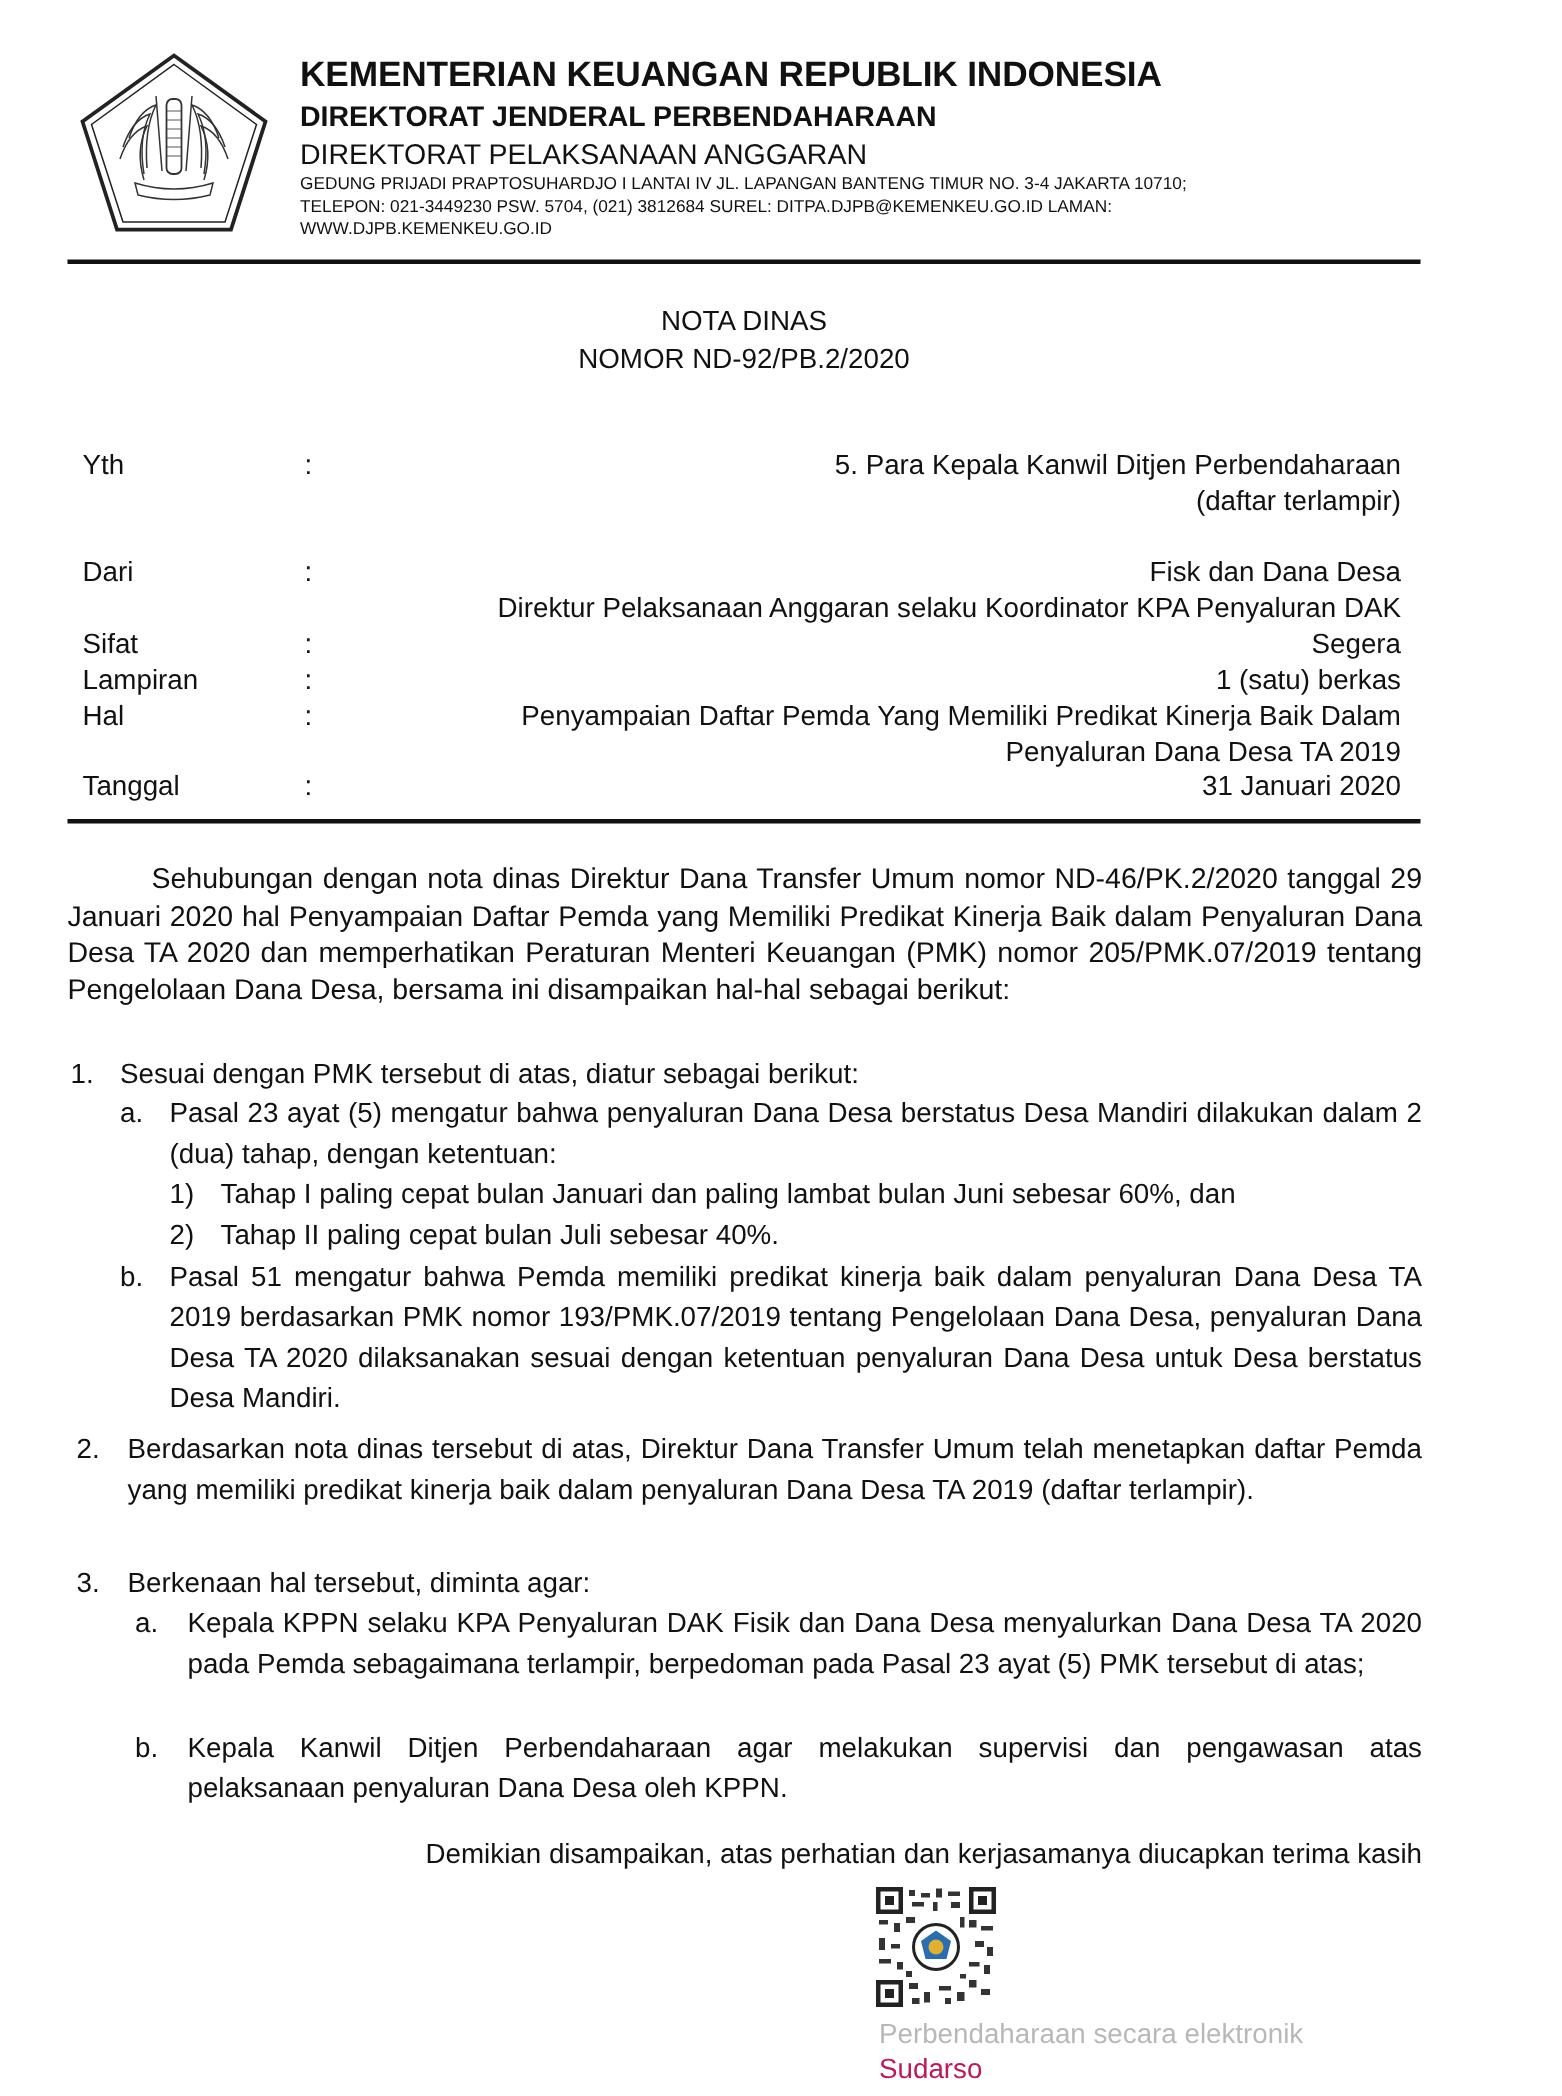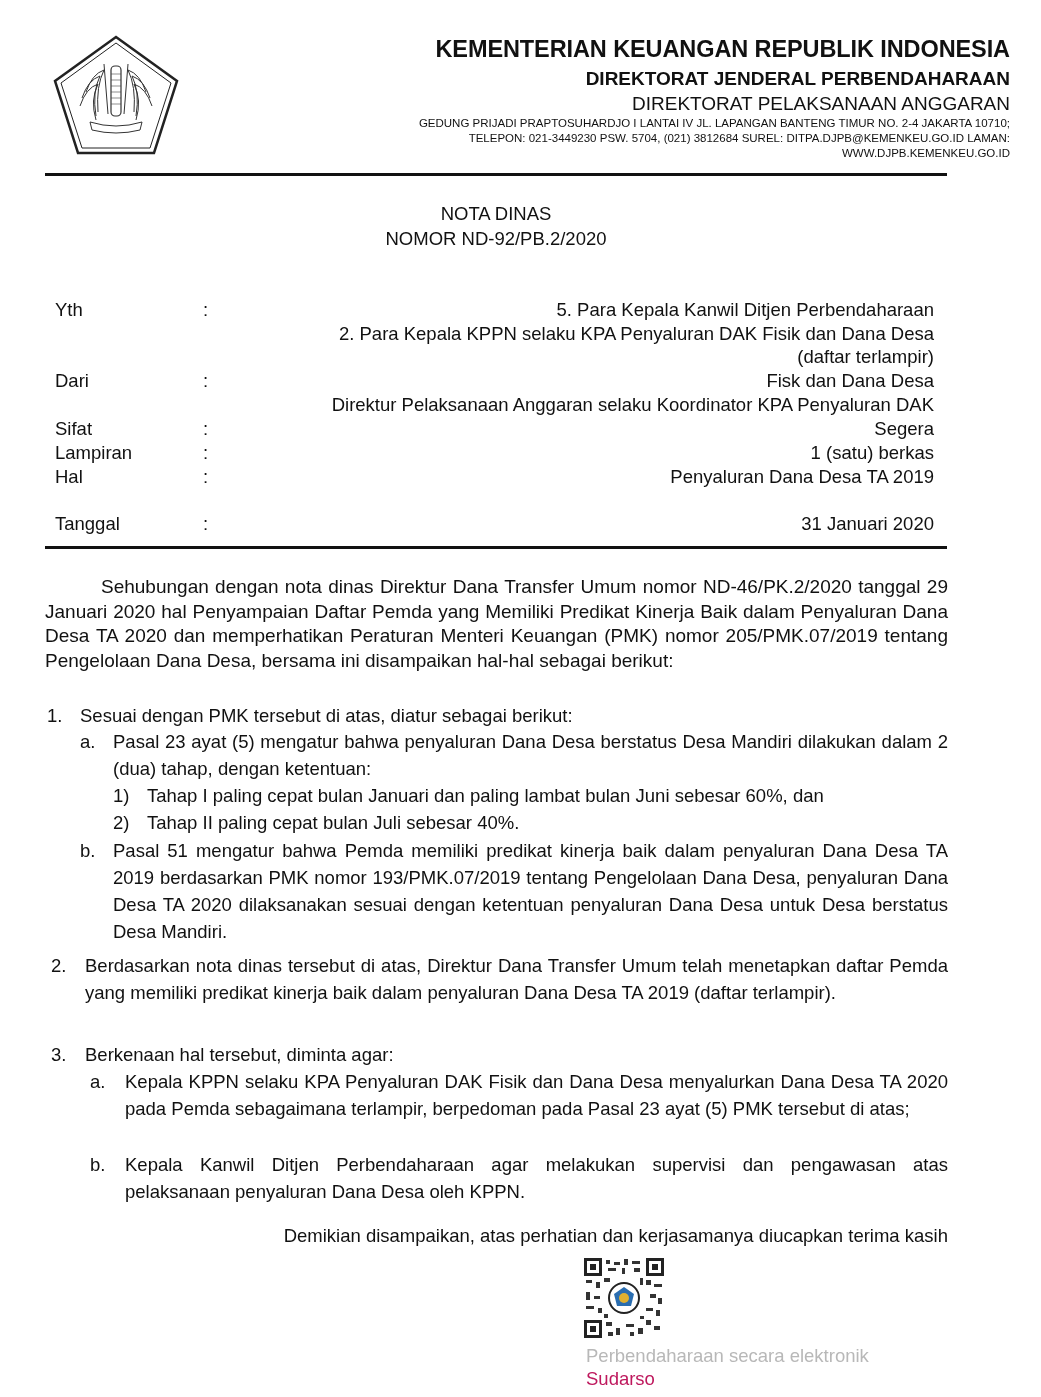--- a/index.html
+++ b/index.html
@@ -2,21 +2,21 @@
 <html><head>
 <meta charset="utf-8">
 <style>
   html, body { margin: 0; padding: 0; background: #ffffff; }
   body { width: 1041px; height: 1397px; position: relative; overflow: hidden;
          font-family: "Liberation Sans", sans-serif; color: #111111; }
   .abs { position: absolute; text-align: right; }
 
   
   #logo { left: 52px; top: 34px; width: 128px; height: 122px; }
-  .kop { left: 200px; width: 810px; text-align: right; white-space: nowrap; }
+  .kop { left: 200px; width: 810px; text-align: left; white-space: nowrap; }
   #kop-1 { top: 36px; font-size: 23.5px; font-weight: bold; letter-spacing: -0.1px; }
   #kop-2 { top: 68px; font-size: 19px; font-weight: bold; }
   #kop-3 { top: 93px; font-size: 19px; font-weight: normal; }
   .kop-small { font-size: 11.5px; line-height: 15px; }
   #kop-4 { top: 116px; }
   #kop-5 { top: 131px; }
   #kop-6 { top: 146px; }
   .rule { left: 45px; width: 902px; height: 3px; background: #111; }
   #rule-top { top: 173px; }
   #rule-mid { top: 546px; }
@@ -93,34 +93,33 @@
         <line x1="59" y1="58" x2="69" y2="58"></line>
       <line x1="59" y1="64" x2="69" y2="64"></line>
         <line x1="59" y1="70" x2="69" y2="70"></line>
     </g>
     <path d="M38 88 Q64 96 90 88 L88 96 Q64 102 40 96 Z" fill="none" stroke="#333" stroke-width="1"></path>
   </svg>
 </div>
 <div id="kop-1" class="abs kop">KEMENTERIAN KEUANGAN REPUBLIK INDONESIA</div>
 <div id="kop-2" class="abs kop">DIREKTORAT JENDERAL PERBENDAHARAAN</div>
 <div id="kop-3" class="abs kop">DIREKTORAT PELAKSANAAN ANGGARAN</div>
-<div id="kop-4" class="abs kop kop-small">GEDUNG PRIJADI PRAPTOSUHARDJO I LANTAI IV JL. LAPANGAN BANTENG TIMUR NO. 2-4 JAKARTA 10710;</div>
+<div id="kop-4" class="abs kop kop-small">GEDUNG PRIJADI PRAPTOSUHARDJO I LANTAI IV JL. LAPANGAN BANTENG TIMUR NO. 3-4 JAKARTA 10710;</div>
 <div id="kop-5" class="abs kop kop-small">TELEPON: 021-3449230 PSW. 5704, (021) 3812684 SUREL: DITPA.DJPB@KEMENKEU.GO.ID LAMAN:</div>
 <div id="kop-6" class="abs kop kop-small">WWW.DJPB.KEMENKEU.GO.ID</div>
 <div id="rule-top" class="abs rule"></div>
 
 <div id="title-1" class="abs title">NOTA DINAS</div>
 <div id="title-2" class="abs title">NOMOR ND-92/PB.2/2020</div>
 
 <div id="f-yth" class="abs field">
   <span class="lbl">Yth</span>
   <span class="colon">:</span>
   <div class="val">
     <div>5. Para Kepala Kanwil Ditjen Perbendaharaan</div>
-    <div>2. Para Kepala KPPN selaku KPA Penyaluran DAK Fisik dan Dana Desa</div>
     <div>(daftar terlampir)</div>
   </div>
 </div>
 <div id="f-dari" class="abs field">
   <span class="lbl">Dari</span>
   <span class="colon">:</span>
   <div class="val">
     <div>Fisk dan Dana Desa</div>
     <div>Direktur Pelaksanaan Anggaran selaku Koordinator KPA Penyaluran DAK</div>
   </div>
@@ -132,20 +131,21 @@
 </div>
 <div id="f-lampiran" class="abs field">
   <span class="lbl">Lampiran</span>
   <span class="colon">:</span>
   <span class="val">1 (satu) berkas</span>
 </div>
 <div id="f-hal" class="abs field">
   <span class="lbl">Hal</span>
   <span class="colon">:</span>
   <div class="val">
+    <div>Penyampaian Daftar Pemda Yang Memiliki Predikat Kinerja Baik Dalam</div>
     <div>Penyaluran Dana Desa TA 2019</div>
   </div>
 </div>
 <div id="f-tanggal" class="abs field">
   <span class="lbl">Tanggal</span>
   <span class="colon">:</span>
   <span class="val">31 Januari 2020</span>
 </div>
 <div id="rule-mid" class="abs rule"></div>
 

